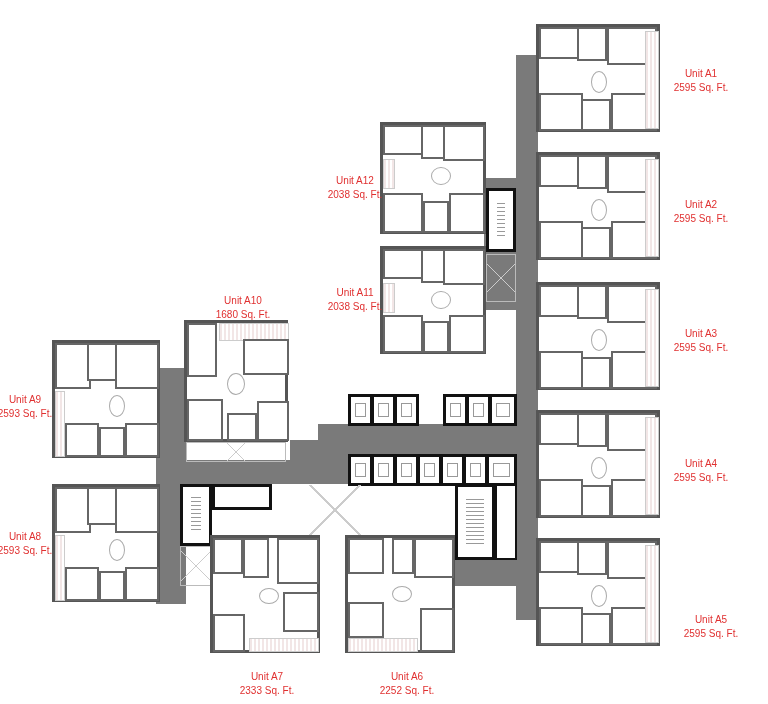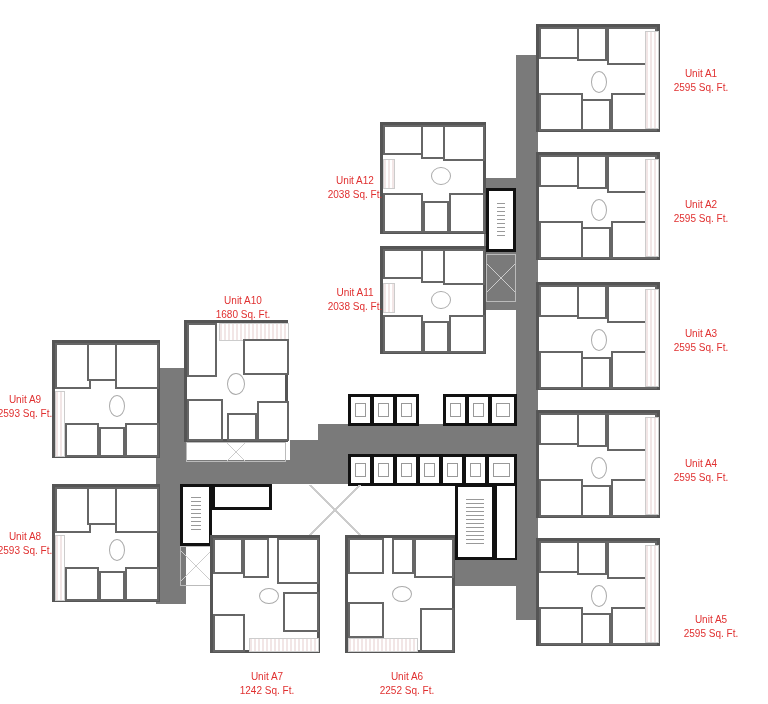--- a/index.html
+++ b/index.html
@@ -230,21 +230,21 @@
 <div class="label" style="left:676px;top:592px;width:70px;margin-top:21px;">
   <div>Unit A5</div>
   <div>2595 Sq. Ft.</div>
 </div>
 <div class="label" style="left:372px;top:670px;width:70px;">
   <div>Unit A6</div>
   <div>2252 Sq. Ft.</div>
 </div>
 <div class="label" style="left:232px;top:670px;width:70px;">
   <div>Unit A7</div>
-  <div>1242 Sq. Ft.</div>
+  <div>2333 Sq. Ft.</div>
 </div>
 <div class="label" style="left:-10px;top:530px;width:70px;">
   <div>Unit A8</div>
   <div>2593 Sq. Ft.</div>
 </div>
 <div class="label" style="left:-10px;top:393px;width:70px;">
   <div>Unit A9</div>
   <div>2593 Sq. Ft.</div>
 </div>
 <div class="label" style="left:208px;top:294px;width:70px;">

